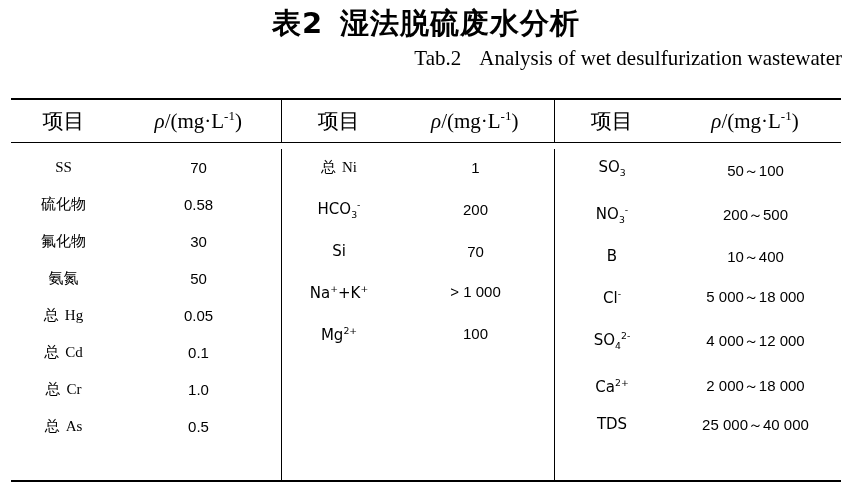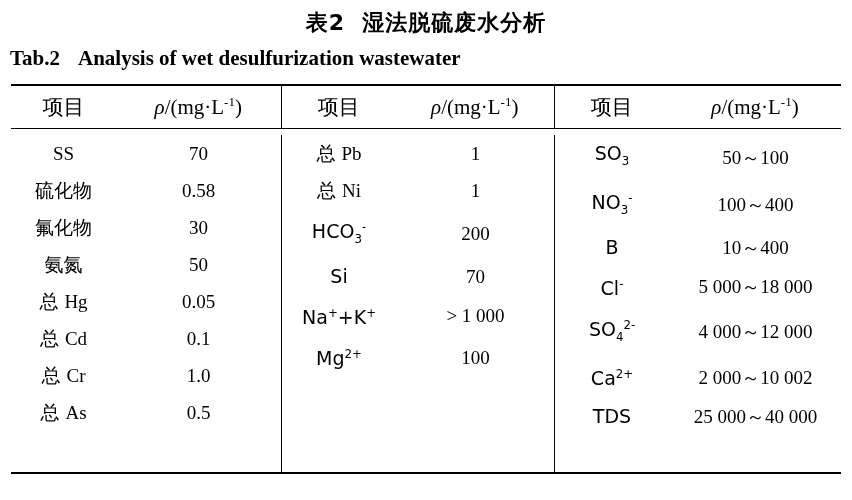--- a/index.html
+++ b/index.html
@@ -18,48 +18,47 @@
     width: 852px;
     height: 500px;
     position: relative;
     box-sizing: border-box;
     padding: 0 10px;
   }
   .title-cn {
     text-align: center;
     font-family: "DejaVu Sans", sans-serif;
     font-weight: bold;
-    font-size: 22px;
+    font-size: 29px;
     letter-spacing: 1px;
     margin-top: 8px;
     line-height: 30px;
   }
   .title-cn .tnum {
     letter-spacing: 0;
   }
   .title-cn .gap {
     display: inline-block;
     width: 18px;
   }
   .title-en {
-    text-align: left;
+    text-align: right;
     font-family: "Liberation Serif", serif;
     font-size: 21px;
     margin-top: 6px;
     line-height: 28px;
-    font-weight: bold;
   }
   .title-en .gap {
     display: inline-block;
     width: 18px;
   }
 
   table.main {
     width: 830px;
-    margin: 12px auto 0 auto;
+    margin: 26px auto 0 auto;
     border-collapse: collapse;
     table-layout: fixed;
   }
   table.main .rule-top td {
     border-top: 2.5px solid #000;
   }
   .hdr td {
     padding-top: 7px;
     padding-bottom: 7px;
     border-bottom: 1.2px solid #000;
@@ -86,31 +85,31 @@
     padding: 0;
     vertical-align: top;
   }
   table.sub {
     width: 100%;
     border-collapse: collapse;
     table-layout: fixed;
   }
   table.sub td {
     text-align: center;
-    font-size: 19px;
+    font-size: 15px;
     height: 37px;
     line-height: 37px;
     padding: 0;
     white-space: nowrap;
   }
   table.sub td.name {
     font-family: "DejaVu Sans", sans-serif;
   }
   table.sub td.val {
-    font-family: Liberation Serif, serif;
+    font-family: Liberation Sans, sans-serif;
   }
   .latin {
     font-family: "Liberation Serif", serif;
   }
   .nbsp-gap {
     display: inline-block;
     width: 6px;
   }
   .rule-bottom td {
     border-bottom: 2.5px solid #000;
@@ -197,24 +196,20 @@
           </table>
         </td>
         <td class="body-cell sep" colspan="2">
           <table class="sub">
             <colgroup>
                 <col style="width:115px">
                 <col style="width:158px">
               </colgroup>
             <tbody>
               <tr>
-                <td class="name">总<span class="nbsp-gap"></span><span class="latin">Pb</span></td>
-                <td class="val">1</td>
-              </tr>
-              <tr>
                 <td class="name">总<span class="nbsp-gap"></span><span class="latin">Ni</span></td>
                 <td class="val">1</td>
               </tr>
               <tr>
                 <td class="name latin">HCO<sub>3</sub><sup>-</sup></td>
                 <td class="val">200</td>
               </tr>
               <tr>
                 <td class="name latin">Si</td>
                 <td class="val">70</td>
@@ -240,37 +235,37 @@
                 <col style="width:115px">
                 <col style="width:172px">
               </colgroup>
             <tbody>
               <tr>
                 <td class="name latin">SO<sub>3</sub></td>
                 <td class="val">50～100</td>
               </tr>
               <tr>
                 <td class="name latin">NO<sub>3</sub><sup>-</sup></td>
-                <td class="val">100～400</td>
+                <td class="val">200～500</td>
               </tr>
               <tr>
                 <td class="name latin">B</td>
                 <td class="val">10～400</td>
               </tr>
               <tr>
                 <td class="name latin">Cl<sup>-</sup></td>
                 <td class="val">5 000～18 000</td>
               </tr>
               <tr>
                 <td class="name latin">SO<sub>4</sub><sup>2-</sup></td>
                 <td class="val">4 000～12 000</td>
               </tr>
               <tr>
                 <td class="name latin">Ca<sup>2+</sup></td>
-                <td class="val">2 000～10 002</td>
+                <td class="val">2 000～18 000</td>
               </tr>
               <tr>
                 <td class="name latin">TDS</td>
                 <td class="val">25 000～40 000</td>
               </tr>
               <tr>
                 <td class="name"></td>
                 <td class="val"></td>
               </tr>
             </tbody>

